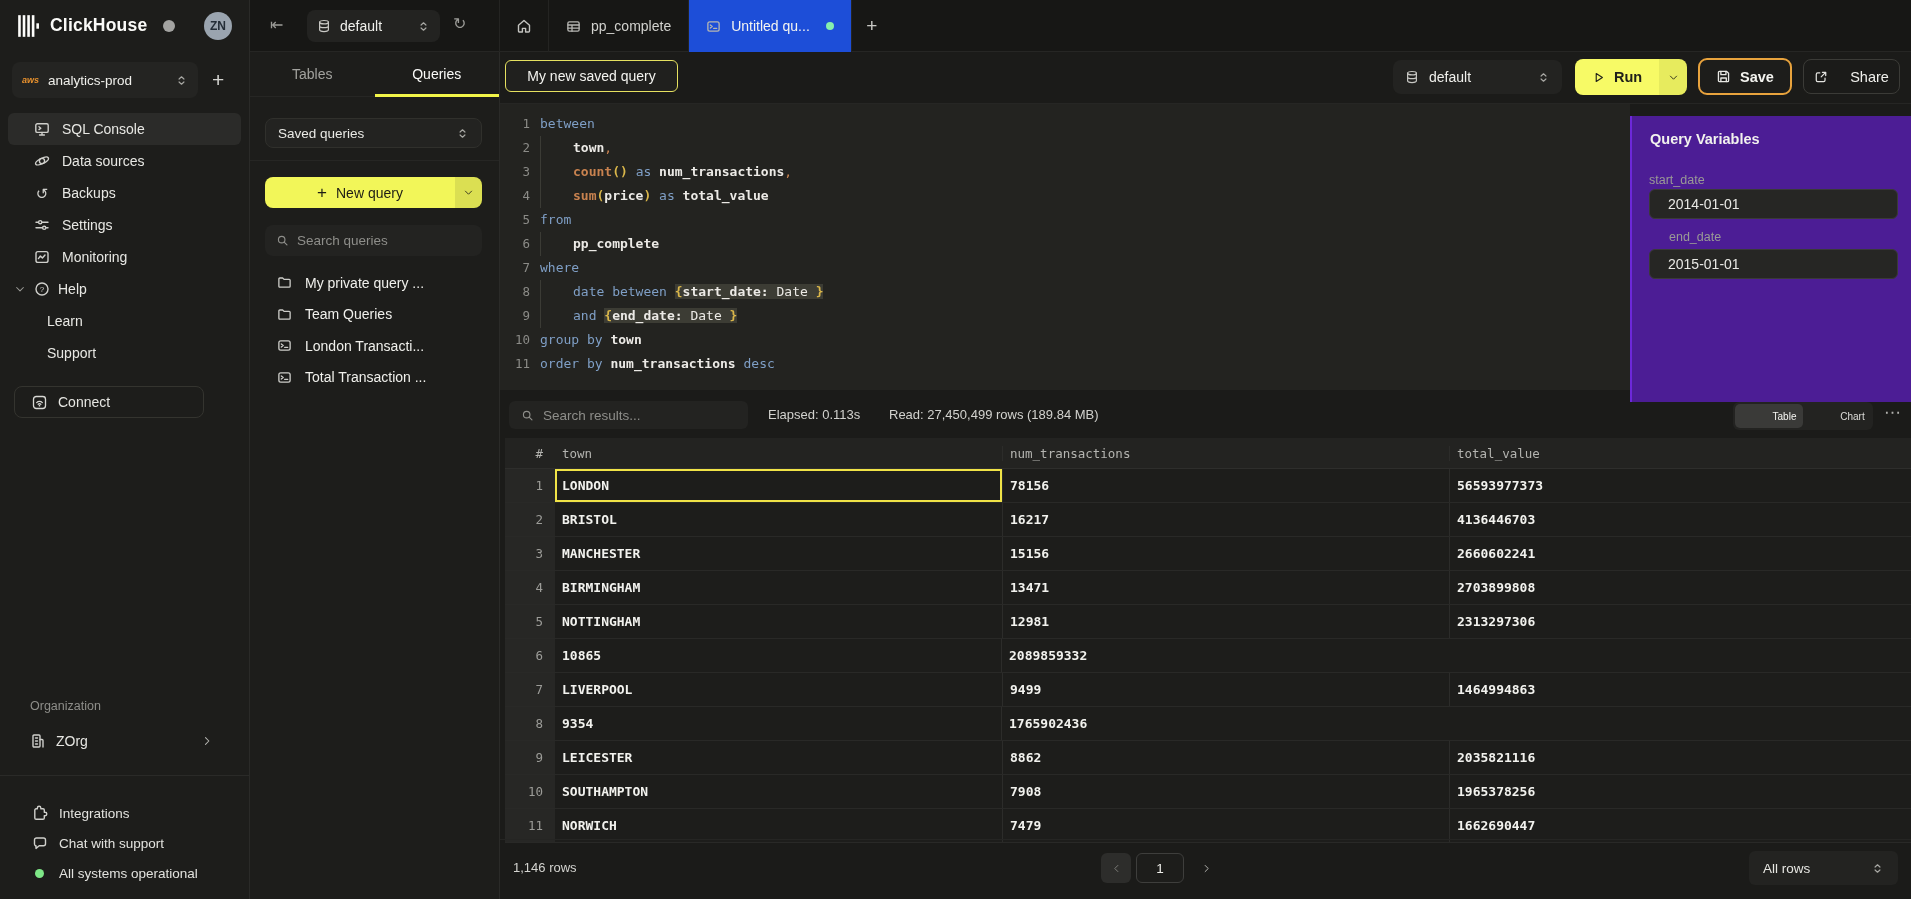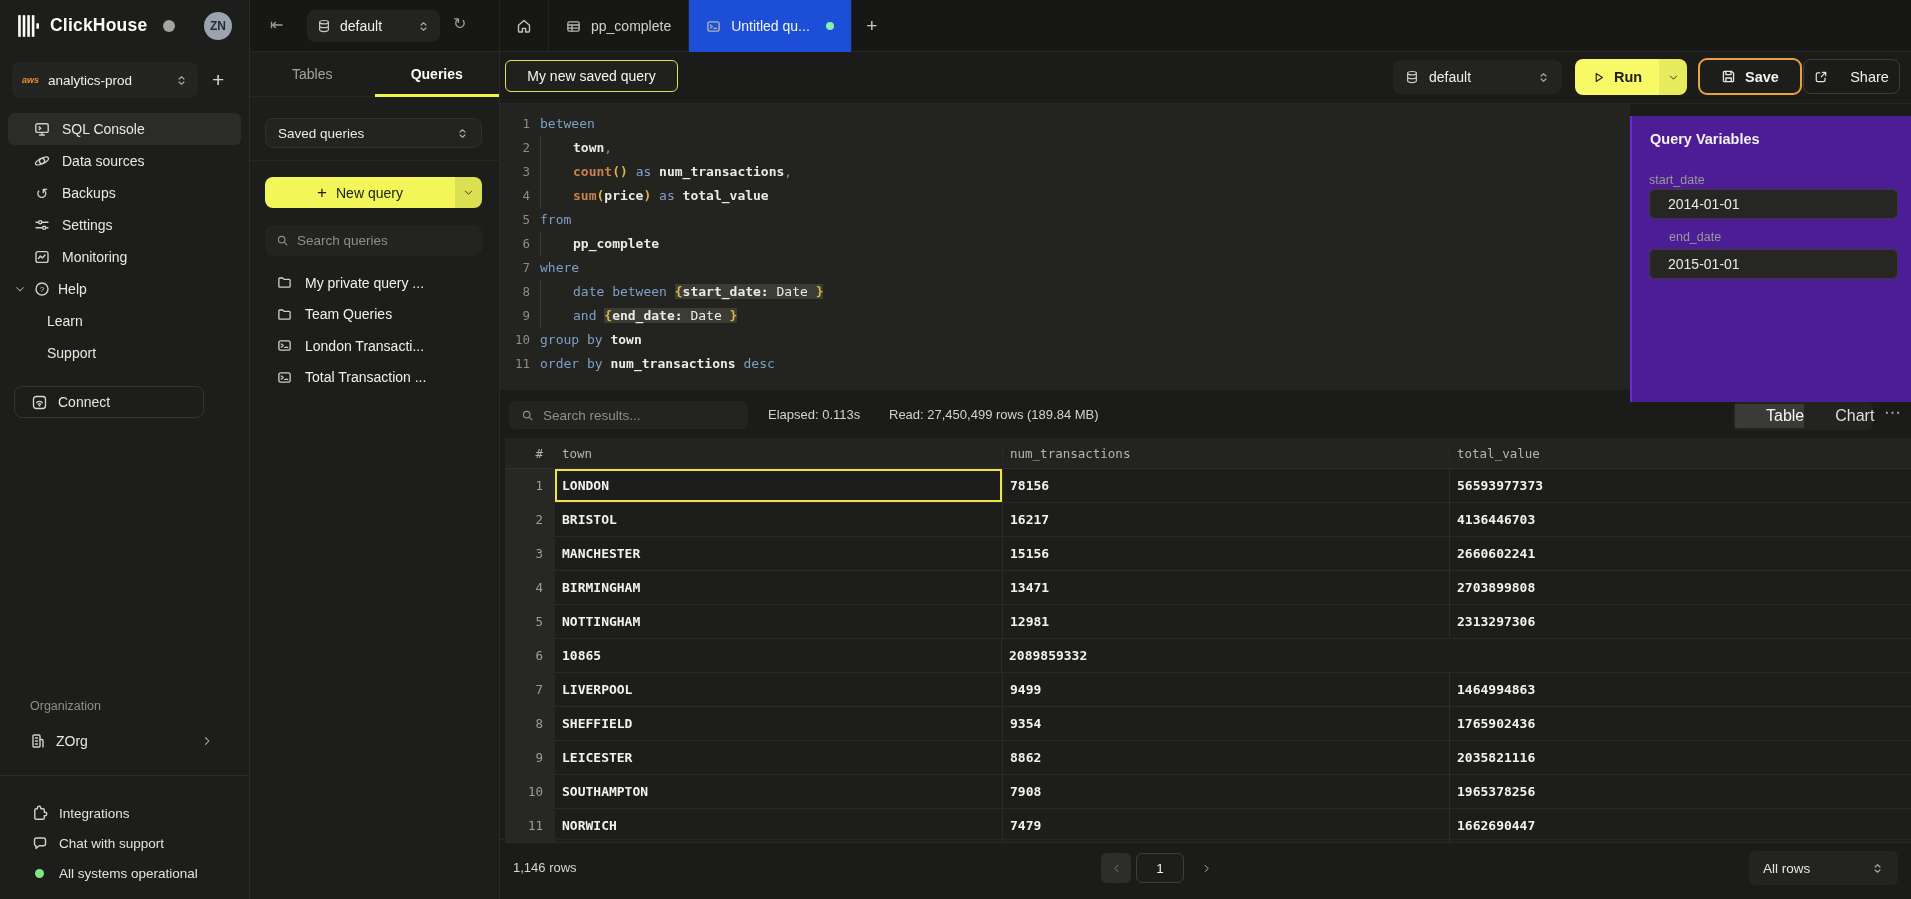--- a/index.html
+++ b/index.html
@@ -52,21 +52,21 @@
   .homebtn .icn{width:16px;height:16px;}
   .ttab{display:flex;align-items:center;gap:10px;padding:0 17px;border-right:1px solid #242422;color:#d2d2ce;font-size:14px;}
   .ttab .icn{width:15px;height:15px;color:#b6b6b2;}
   .ttab.active{background:#1d4ed8;color:#f4f4f0;}
   .greendot{width:8px;height:8px;border-radius:50%;background:#86efac;margin-left:6px;}
   .tplus{width:40px;display:flex;align-items:center;justify-content:center;font-size:19px;color:#c8c8c4;}
   
   .qpanel{position:absolute;left:250px;top:52px;width:250px;bottom:0;background:#1d1d1b;border-right:1px solid #2a2a28;box-sizing:border-box;}
   .qtabs{position:relative;height:44px;border-bottom:1px solid #262624;display:flex;}
   .qtab{width:125px;display:flex;align-items:center;justify-content:center;font-size:14px;color:#a2a29e;}
-  .qtab.active{color:#fafaf8;font-weight:700;text-align:right;}
+  .qtab.active{color:#fafaf8;font-weight:400;text-align:right;}
   .qunderline{position:absolute;left:125px;bottom:-1px;width:124px;height:3px;background:#f2f549;}
   .saved-pill{position:absolute;left:15px;top:66px;width:217px;height:30px;background:#232321;border:1px solid #30302c;border-radius:8px;
               display:flex;align-items:center;padding:0 12px;box-sizing:border-box;}
   .saved-pill .lbl{font-size:13.5px;color:#eaeae6;flex:1;}
   .qdiv{position:absolute;left:0;right:0;top:108px;height:1px;background:#262624;}
   .newq{position:absolute;left:15px;top:125px;width:217px;height:31px;border-radius:8px;overflow:hidden;display:flex;}
   .newq-main{flex:1;background:#f2f659;color:#1d1d15;display:flex;align-items:center;justify-content:center;gap:9px;font-size:14px;font-weight:500;}
   .newq-plus{font-size:17px;font-weight:400;}
   .newq-chev{width:27px;background:#dbdf52;color:#3a3a20;display:flex;align-items:center;justify-content:center;}
   .newq-chev .icn{width:11px;height:11px;}
@@ -84,21 +84,21 @@
   .qchip{position:absolute;left:5px;top:8px;width:173px;height:32px;border:1px solid #e6e160;border-radius:6px;background:#20201e;
          display:flex;align-items:center;justify-content:center;font-size:14px;color:#f4f4f0;box-sizing:border-box;}
   .db-pill2{position:absolute;left:893px;top:8px;width:169px;height:34px;background:#232321;border-radius:8px;
             display:flex;align-items:center;padding:0 12px;box-sizing:border-box;gap:10px;}
   .db-pill2 .lbl{font-size:14px;color:#f0f0ec;flex:1;}
   .runbtn{position:absolute;left:1075px;top:7px;width:112px;height:36px;border-radius:8px;overflow:hidden;display:flex;}
   .run-main{flex:1;background:#f7fa66;color:#20201a;display:flex;align-items:center;justify-content:center;gap:9px;font-size:14.5px;font-weight:600;}
   .run-main .icn{width:13px;height:13px;color:#20201a;}
   .run-chev{width:28px;background:#e7eb5e;color:#33331d;display:flex;align-items:center;justify-content:center;}
   .run-chev .icn{width:11px;height:11px;}
-  .savebtn{position:absolute;left:1198px;top:6px;width:104px;height:37px;border:2px solid #e8a33d;border-radius:9px;background:#1d1d1b;
+  .savebtn{position:absolute;left:1198px;top:6px;width:94px;height:37px;border:2px solid #e8a33d;border-radius:9px;background:#1d1d1b;
            display:flex;align-items:center;justify-content:center;gap:9px;font-size:14.5px;font-weight:600;color:#f4f4f0;box-sizing:border-box;}
   .savebtn .icn{width:15px;height:15px;color:#e8e8e4;}
   .sharebtn{position:absolute;left:1303px;top:7px;width:97px;height:35px;border:1px solid #3b3b37;border-radius:8px;
             display:flex;align-items:center;justify-content:center;gap:22px;font-size:14.5px;color:#f0f0ec;box-sizing:border-box;}
   .sharebtn .icn{width:14px;height:14px;color:#e4e4e0;}
   
   .editor{position:absolute;left:0;top:52px;width:1130px;height:286px;background:#232320;box-sizing:border-box;padding-top:8px;}
   .cl{display:flex;height:24px;line-height:24px;font-family:"DejaVu Sans Mono",monospace;font-size:13px;}
   .ln{width:30px;text-align:right;color:#8b8b87;font-size:12.5px;flex:none;}
   .ct{margin-left:10px;white-space:pre;}
@@ -118,21 +118,21 @@
           box-sizing:border-box;line-height:28px;padding-left:18px;font-size:14px;color:#e9e9e5;}
   
   .results{position:absolute;left:0;right:0;top:338px;bottom:0;}
   .rtoolbar{position:absolute;left:0;right:0;top:0;height:48px;}
   .rsearch{position:absolute;left:9px;top:11px;width:239px;height:28px;background:#232321;border-radius:6px;
            display:flex;align-items:center;padding:0 12px;box-sizing:border-box;gap:9px;color:#8e8e8a;}
   .rsearch .icn{width:13px;height:13px;}
   .rsearch .ph{font-size:13.5px;}
   .rstat{position:absolute;top:17px;font-size:13px;color:#d2d2ce;}
   .seg{position:absolute;left:1233px;top:12px;width:140px;height:28px;background:#232321;border-radius:6px;padding:2px;box-sizing:border-box;display:flex;}
-  .segbtn{width:68px;display:flex;align-items:center;justify-content:center;font-size:16px;color:#dededa;border-radius:0;padding-left:31px;}
+  .segbtn{width:68px;display:flex;align-items:center;justify-content:center;font-size:10px;color:#dededa;border-radius:5px;padding-left:31px;}
   .segbtn.active{background:#3a3a38;color:#f6f6f2;}
   .dots{position:absolute;left:1384px;top:12px;font-size:17px;color:#b2b2ae;letter-spacing:1px;}
   .tbl{position:absolute;left:5px;right:0;top:48px;font-family:"DejaVu Sans Mono",monospace;}
   .thead{display:flex;height:30px;background:#232321;border-bottom:1px solid #2e2e2c;align-items:center;font-size:12.5px;color:#b4b4b0;}
   .trow{display:flex;height:33px;border-bottom:1px solid #292927;align-items:stretch;}
   .tc{display:flex;align-items:center;box-sizing:border-box;}
   .col-g{width:50px;justify-content:flex-end;padding-right:12px;}
   .col-town{width:448px;padding-left:7px;border-right:1px solid #2c2c2a;}
   .col-num{width:447px;padding-left:7px;border-right:1px solid #2c2c2a;}
   .col-tot{flex:1;padding-left:7px;}
@@ -600,21 +600,20 @@
               <div class="tc data col-tot">2089859332</div>
             </div>
             <div class="trow">
               <div class="tc col-g">7</div>
               <div class="tc data col-town">LIVERPOOL</div>
               <div class="tc data col-num">9499</div>
               <div class="tc data col-tot">1464994863</div>
             </div>
             <div class="trow">
               <div class="tc col-g">8</div>
-              <div class="tc data col-town">SHEFFIELD</div>
               <div class="tc data col-num">9354</div>
               <div class="tc data col-tot">1765902436</div>
             </div>
             <div class="trow">
               <div class="tc col-g">9</div>
               <div class="tc data col-town">LEICESTER</div>
               <div class="tc data col-num">8862</div>
               <div class="tc data col-tot">2035821116</div>
             </div>
             <div class="trow">

